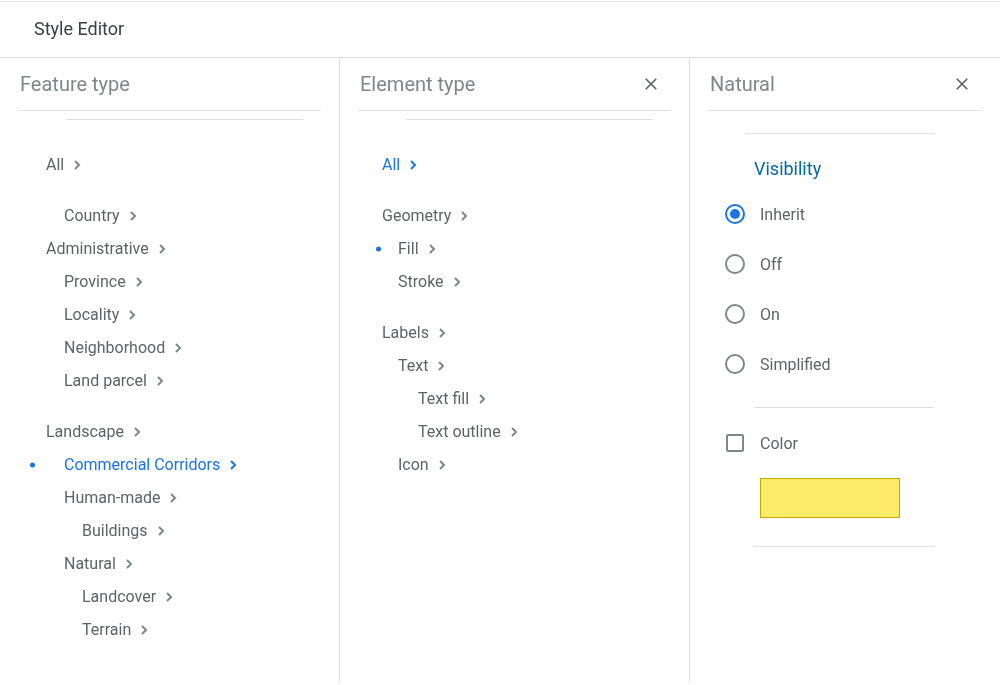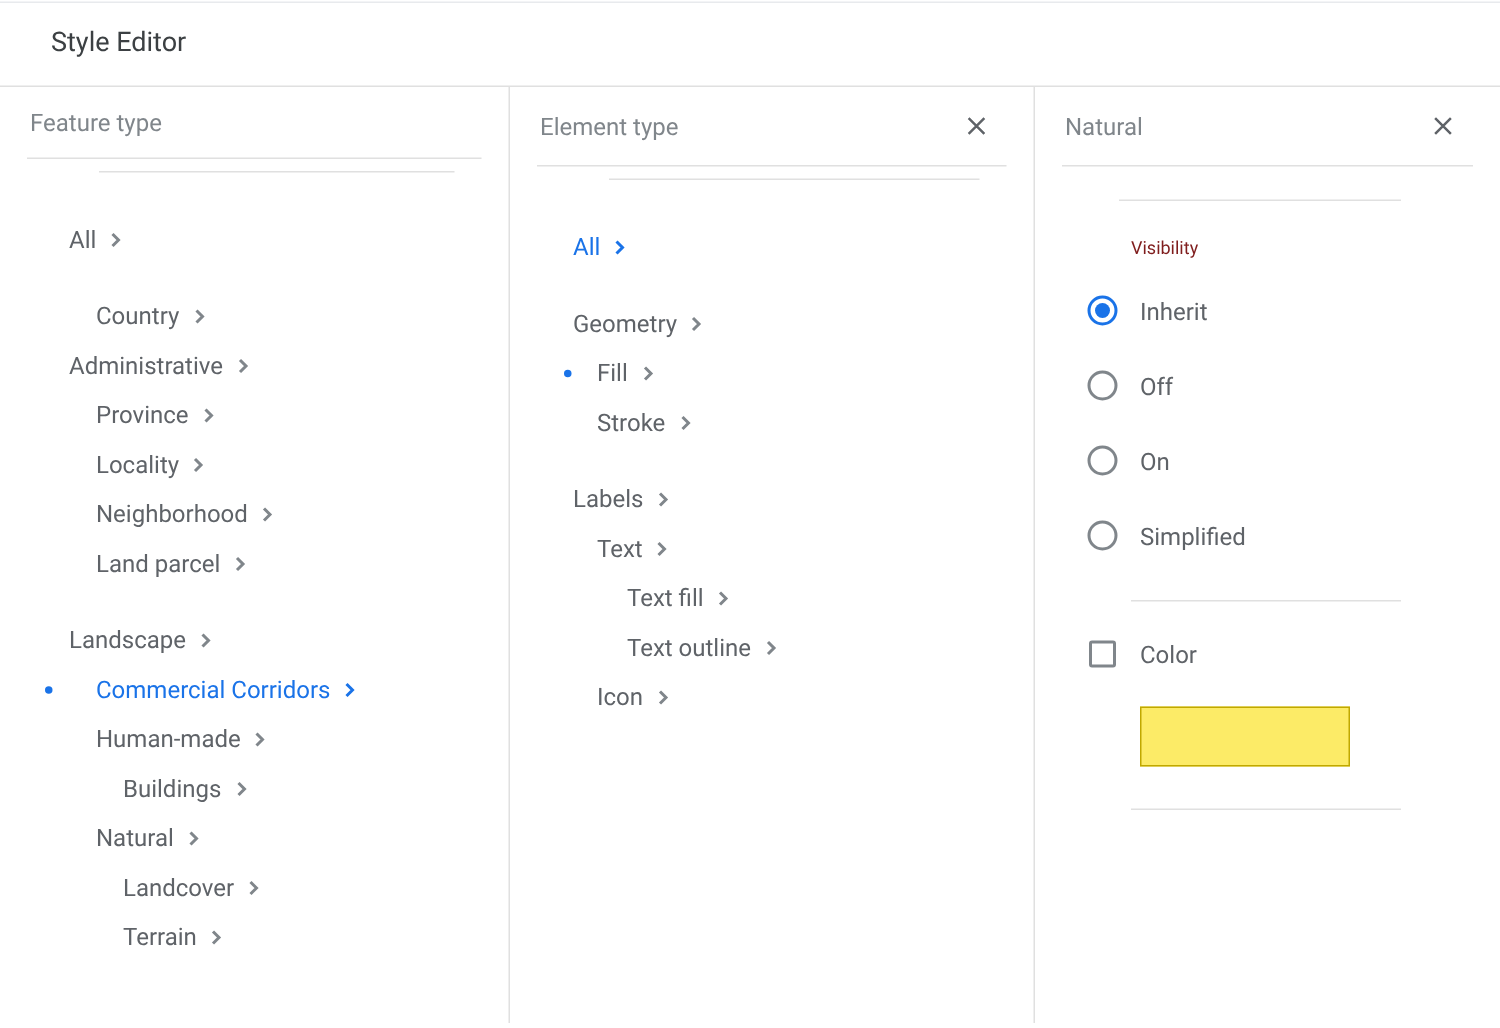--- a/index.html
+++ b/index.html
@@ -48,21 +48,21 @@
       padding: 0 18px;
     }
     .col-header {
       display: flex;
       align-items: center;
       justify-content: space-between;
       padding: 14px 8px 14px 2px;
       border-bottom: 1px solid #e0e0e0;
     }
     .col-header-title {
-      font-size: 16px;
+      font-size: 20px;
       color: #80868b;
       font-weight: 400;
     }
     .close-x {
       color: #5f6368;
       cursor: pointer;
       width: 24px;
       height: 24px;
       display: flex;
       align-items: center;
@@ -148,22 +148,22 @@
     .tree-el .eindent-1.has-bullet { padding-left: 40px; }
 
     .group-gap { height: 18px; }
 
     
     .stylers-body {
       padding-left: 8px;
       padding-top: 12px;
     }
     .section-label {
-      font-size: 12px;
-      color: #7f1d1d;
+      font-size: 18px;
+      color: #0369a1;
       padding: 12px 0 10px 38px;
     }
     .radio-row, .check-row {
       display: flex;
       align-items: center;
       padding: 14px 0 14px 8px;
       font-size: 16px;
       color: #5f6368;
       cursor: pointer;
     }

